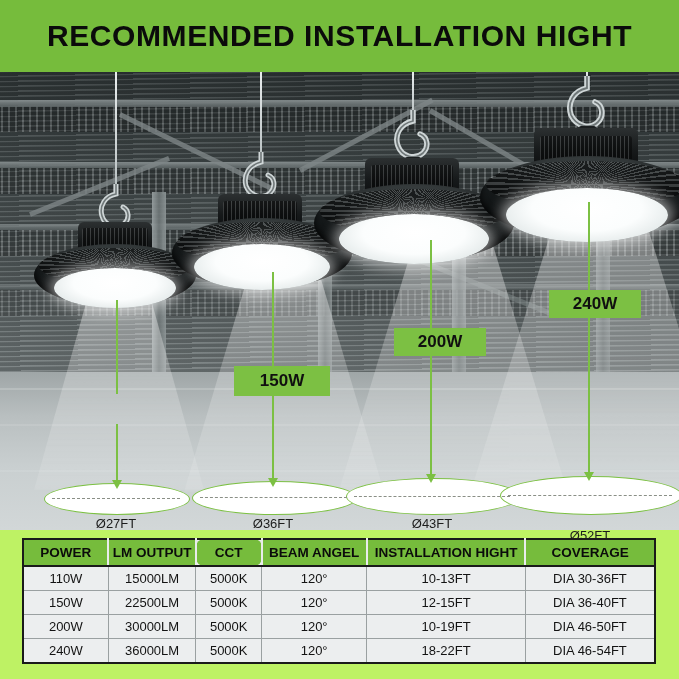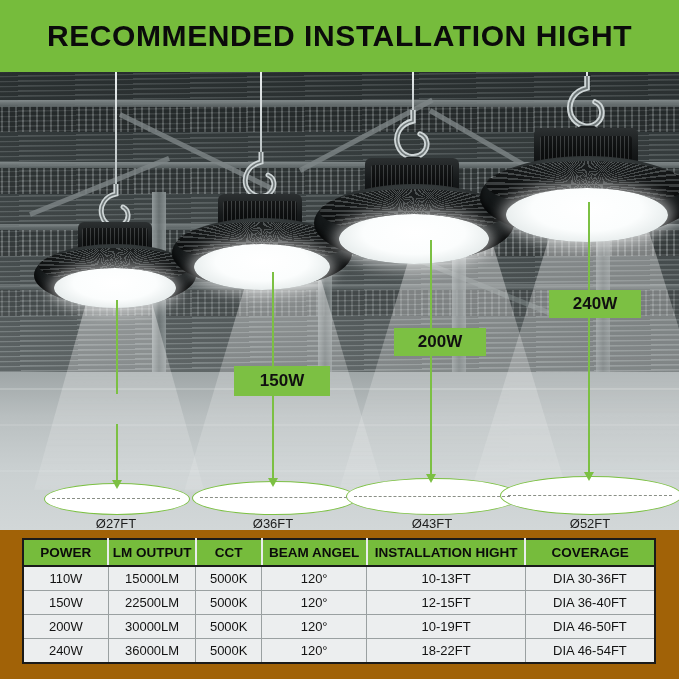--- a/index.html
+++ b/index.html
@@ -1,18 +1,18 @@
 <!DOCTYPE html>
 <html><head>
 <meta charset="utf-8">
 <style>
   html,body{margin:0;padding:0;background:#fff;}
   body{width:679px;height:679px;font-family:"Liberation Sans",sans-serif;overflow:hidden;}
 
-  .poster{position:relative;width:679px;height:679px;background:#a16207;overflow:hidden;}
+  .poster{position:relative;width:679px;height:679px;background:#bef264;overflow:hidden;}
 
   
   .banner{position:absolute;left:0;top:0;width:679px;height:72px;background:#76bc3c;
           display:flex;align-items:center;justify-content:center;z-index:40;}
   .banner-title{font-size:30px;font-weight:bold;color:#0b0b0b;letter-spacing:.6px;
                 white-space:nowrap;font-family:"Liberation Sans",sans-serif;}
 
   
   .photo{position:absolute;left:0;top:72px;width:679px;height:458px;overflow:hidden;
          background:#4a5152;}
@@ -230,29 +230,29 @@
   <div class="pool" style="left:192px;top:481px;width:163px;height:32px;"></div>
   <div class="dia" style="left:200px;top:497px;width:147px;"></div>
   <div class="dialabel" style="left:223px;top:516px;width:100px;">Ø36FT</div>
 
   <div class="pool" style="left:346px;top:478px;width:172px;height:35px;"></div>
   <div class="dia" style="left:354px;top:496px;width:156px;"></div>
   <div class="dialabel" style="left:382px;top:516px;width:100px;">Ø43FT</div>
 
   <div class="pool" style="left:500px;top:476px;width:180px;height:37px;"></div>
   <div class="dia" style="left:508px;top:495px;width:164px;"></div>
-  <div class="dialabel" style="left:540px;top:516px;width:100px;">Ø52FT</div>
+  <div class="dialabel" style="left:540px;top:528px;width:100px;">Ø52FT</div>
 
   <div class="tablewrap">
     <table>
       <thead>
         <tr>
           <th style="width:82px;">POWER</th>
           <th style="width:84px;">LM OUTPUT</th>
-          <th style="width:62px;">CCT</th>
+          <th style="width:62px;border-radius:8px;">CCT</th>
           <th style="width:104px;">BEAM ANGEL</th>
           <th style="width:158px;">INSTALLATION HIGHT</th>
           <th style="width:128px;">COVERAGE</th>
         </tr>
       </thead>
       <tbody>
         <tr>
           <td>110W</td>
           <td>15000LM</td>
           <td>5000K</td>

